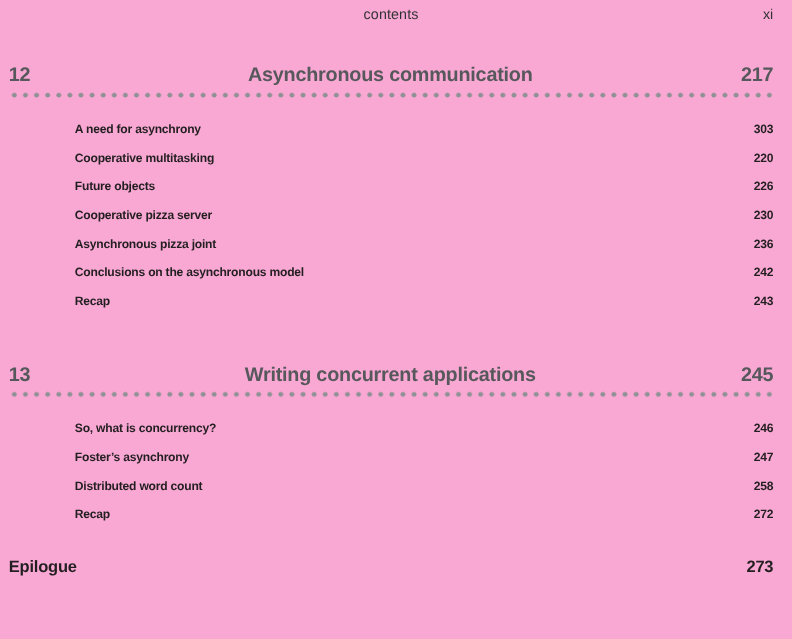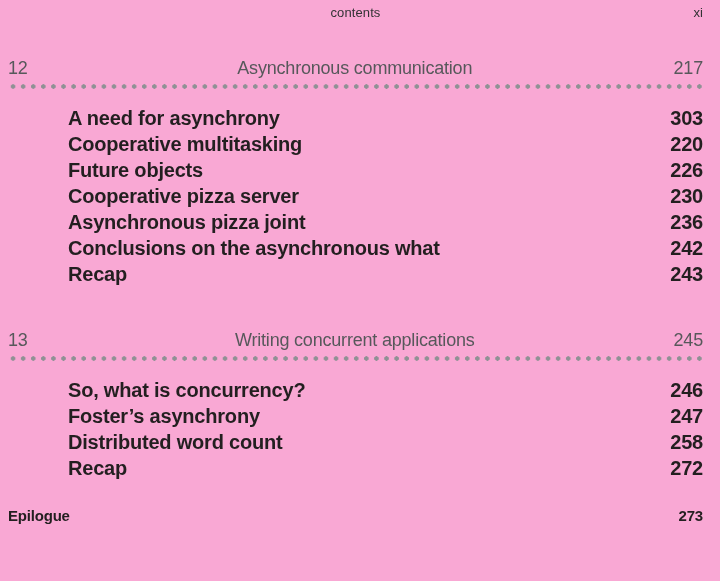--- a/index.html
+++ b/index.html
@@ -26,21 +26,21 @@
   .folio { grid-column: 3; justify-self: end; }
 
   
   .chapter:first-of-type { margin-top: 34px; }
   .chapter + .chapter { margin-top: 41px; }
   .chapter-row {
     display: flex;
     align-items: baseline;
     line-height: 24px;
     font-size: 18px;
-    font-weight: normal;
+    font-weight: bold;
     color: #57585b;
     letter-spacing: -0.2px;
     gap: 44px;
   }
   .ch-num { width: 28px; flex: 0 0 28px; }
   .ch-title { flex: 1 1 auto; text-align: center; }
   .ch-page { flex: 0 0 auto; }
 
   .dotted-rule {
     height: 9px;
@@ -50,21 +50,21 @@
     background-repeat: repeat-x;
     background-position: 0 center;
   }
 
   .entries { margin-top: 14px; }
   .entry-row {
     display: flex;
     align-items: baseline;
     justify-content: space-between;
     line-height: 26px;
-    font-size: 20px;
+    font-size: 11px;
     font-weight: bold;
     color: #231f20;
     letter-spacing: -0.2px;
     padding-left: 60px;
   }
   .entry-title { flex: 1 1 auto; }
   .entry-page { flex: 0 0 auto; }
 
   
   .backmatter { margin-top: 22px; }
@@ -118,21 +118,21 @@
     <span class="entry-title">Cooperative pizza server</span>
     <span class="entry-page">230</span>
   </div>
 
   <div class="entry-row">
     <span class="entry-title">Asynchronous pizza joint</span>
     <span class="entry-page">236</span>
   </div>
 
   <div class="entry-row">
-    <span class="entry-title">Conclusions on the asynchronous what</span>
+    <span class="entry-title">Conclusions on the asynchronous model</span>
     <span class="entry-page">242</span>
   </div>
 
   <div class="entry-row">
     <span class="entry-title">Recap</span>
     <span class="entry-page">243</span>
   </div>
 </div>
   </section>
 

